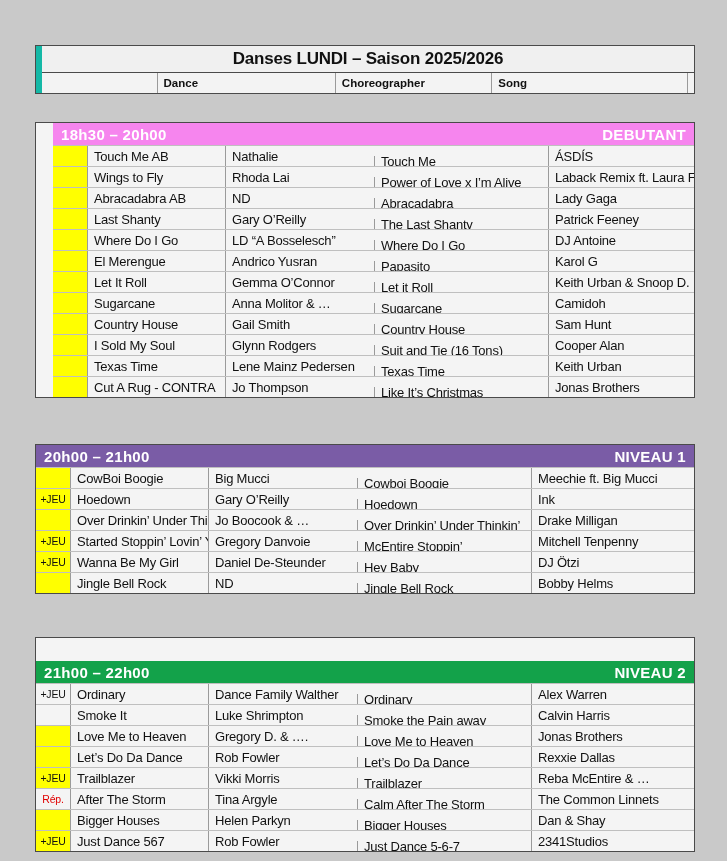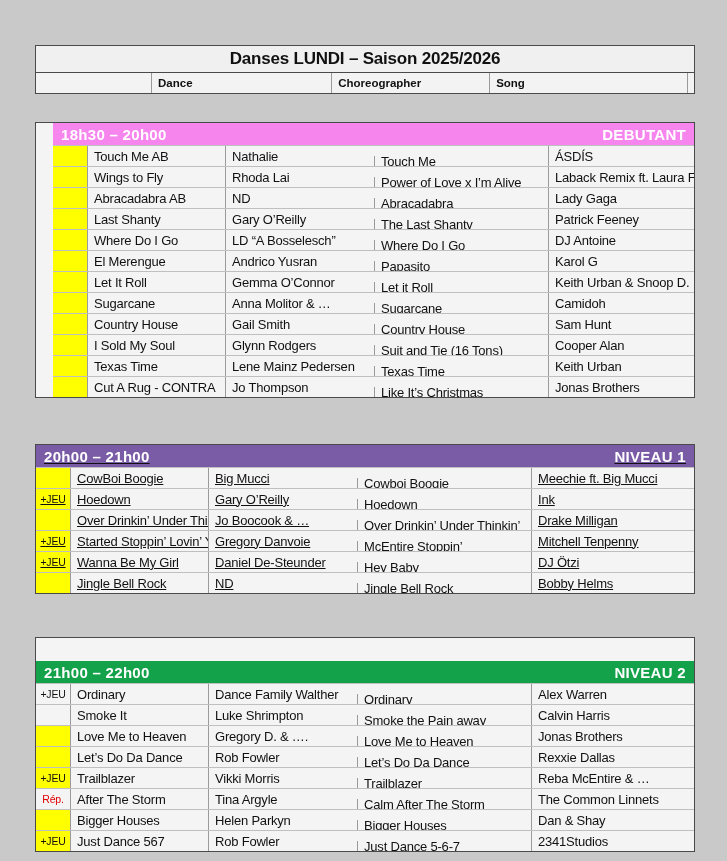--- a/index.html
+++ b/index.html
@@ -5,21 +5,21 @@
   html,body{margin:0;padding:0;}
   body{
     width:727px;height:861px;overflow:hidden;
     background:#C9C9C9;
     font-family:"Liberation Sans", sans-serif;
     color:#111;
   }
   .content{width:660px;margin-left:35px;padding-top:45px;}
 
   
-  .top-table{border:1px solid #4a4a4a;background:#14b8a6;}
+  .top-table{border:1px solid #4a4a4a;background:#14b8a6;padding-left:6px;}
   .title-row{
     height:26px;display:flex;align-items:center;justify-content:center;
     font-size:17px;font-weight:bold;letter-spacing:-0.2px;
     border-bottom:1px solid #4a4a4a;background:#F0F0F0;
   }
   .head-row{display:flex;height:20px;background:#F3F3F3;}
   .head-cell{
     border-left:1px solid #9a9a9a;font-weight:bold;font-size:11.5px;
     display:flex;align-items:center;padding-left:6px;box-sizing:border-box;
     white-space:nowrap;overflow:hidden;margin-left:42px;
@@ -27,21 +27,21 @@
   .head-cell:first-child{border-left:none;}
   .w0{width:35px;padding-left:0;}
   .w1{width:155px;}
   .w2{width:130px;}
   .w3{width:175px;}
   .w4{flex:1;}
 
   
   .section{border:1px solid #4a4a4a;background:#F4F4F4;}
   .sec1{margin-top:28px;padding-left:17px;}
-  .sec2{margin-top:46px;text-decoration:underline;}
+  .sec2{margin-top:46px;}
   .sec3{margin-top:43px;}
   .sec-bar{
     height:22px;display:flex;justify-content:space-between;align-items:center;
     color:#fff;font-weight:bold;font-size:15px;letter-spacing:.3px;padding:0 8px;
   }
   .row{display:flex;height:20px;border-top:1px solid #bfbfbf;}
   .cell{
     border-left:1px solid #9a9a9a;font-size:13px;letter-spacing:-0.2px;
     display:flex;align-items:center;padding-left:6px;box-sizing:border-box;
     white-space:nowrap;overflow:hidden;

